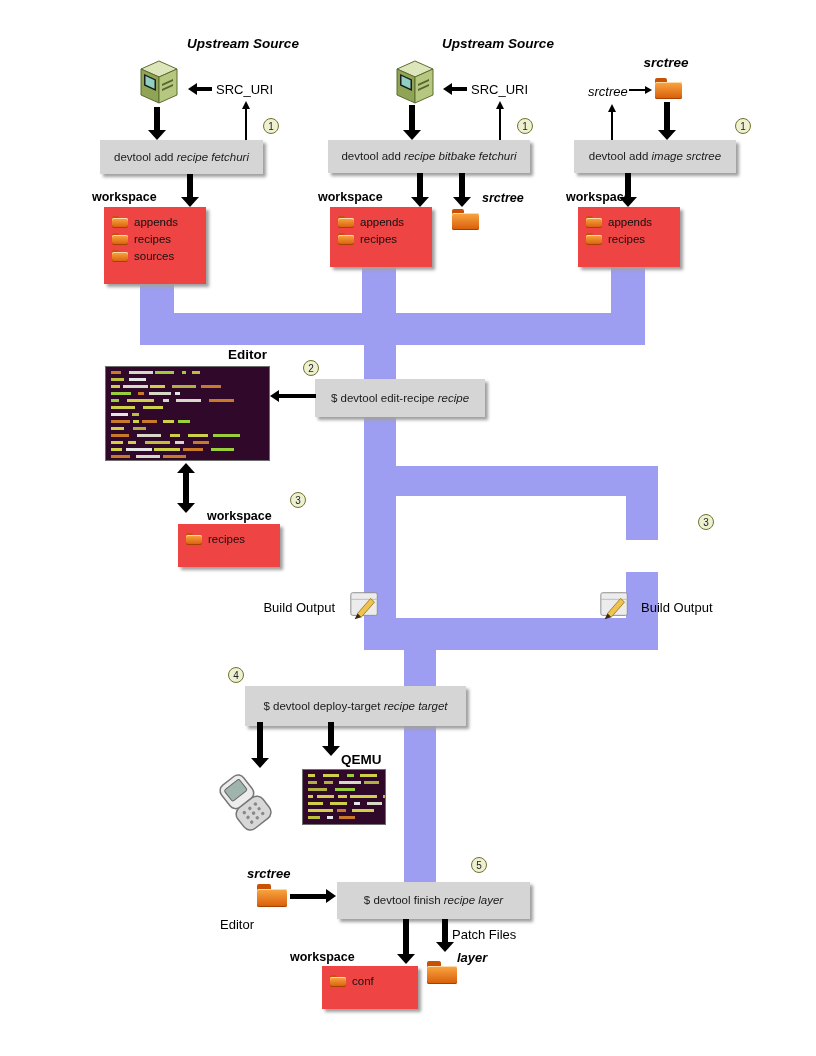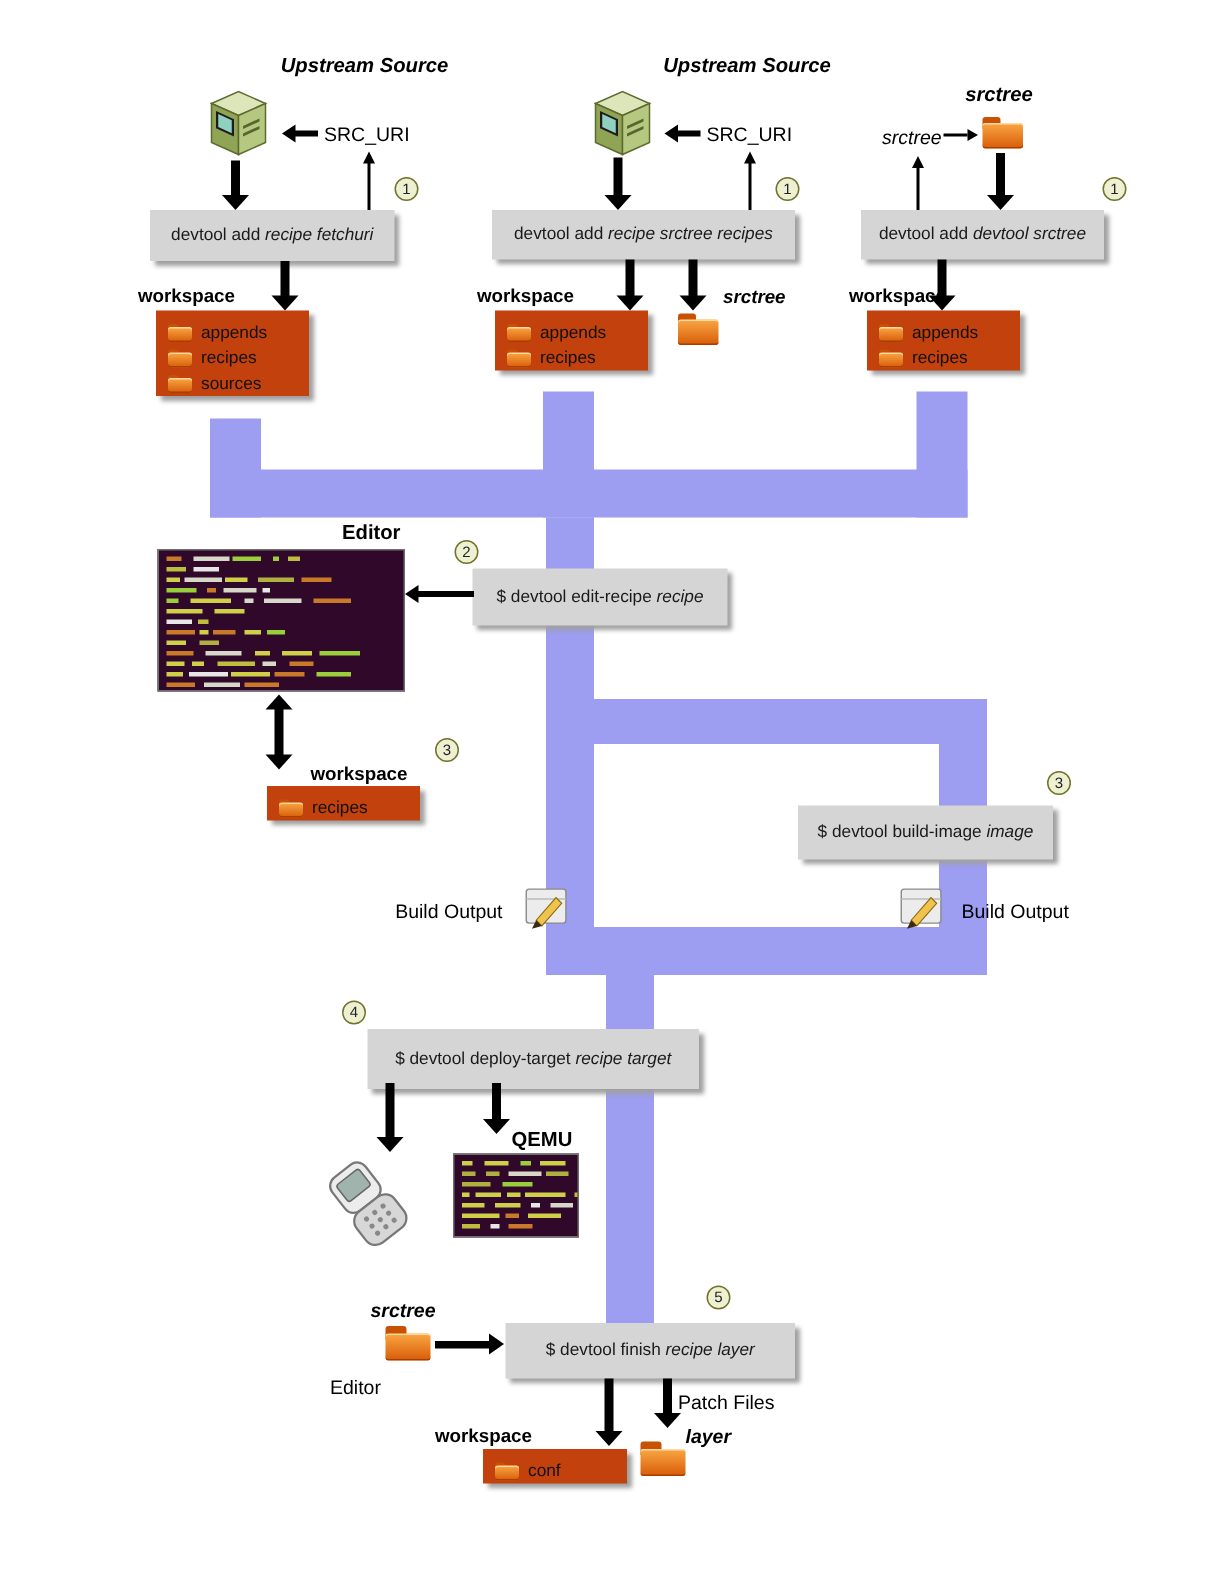--- a/index.html
+++ b/index.html
@@ -3,22 +3,22 @@
 <meta charset="utf-8">
 <style>
   *{margin:0;padding:0;box-sizing:border-box}
   body{background:#fff}
   .canvas{position:relative;width:816px;height:1056px;margin:0 auto;background:#fff;
           font-family:"Liberation Sans",sans-serif;overflow:hidden}
   .pipe{position:absolute;background:#9d9df2;z-index:0}
   .cmdbox{position:absolute;z-index:2;background:#d5d5d5;box-shadow:3px 3px 3px #a0a0a0;
           display:flex;flex-direction:column;align-items:center;justify-content:center;
           font-size:11.5px;color:#1a1a1a;text-align:center;line-height:15px}
-  .wsbox{position:absolute;z-index:2;background:#c2410c;box-shadow:3px 3px 3px #a0a0a0;
-         padding:6px 8px 0 8px}
+  .wsbox{position:absolute;z-index:2;background:#ef4444;box-shadow:3px 3px 3px #a0a0a0;
+         padding:6px 8px 20px 8px}
   .wsitem{display:flex;align-items:center;gap:6px;font-size:11.5px;color:#111;padding:2.5px 0;white-space:nowrap}
   .wslabel{position:absolute;z-index:2;font-weight:bold;font-size:12.5px;color:#000}
   .title{position:absolute;z-index:2;font-weight:bold;font-size:13.5px;color:#000;white-space:nowrap}
   .ital{font-style:italic}
   .label{position:absolute;z-index:2;font-size:13px;color:#000;white-space:nowrap}
   .badge{position:absolute;z-index:4;width:16px;height:16px;border-radius:50%;
          border:1.5px solid #72722c;background:#eef0d2;color:#222;font-size:10px;
          display:flex;align-items:center;justify-content:center}
   
   .folder{position:relative;display:inline-block;flex:none}
@@ -149,21 +149,21 @@
   <div class="arr a-upthin" style="left:494px;top:101px;height:39px">
       <i class="sh"></i>
       <i class="hd"></i>
     </div>
   <div class="arr a-down" style="left:401px;top:105px;height:35px">
       <i class="sh"></i>
       <i class="hd"></i>
     </div>
   <div class="badge" style="left:517px;top:118px">1</div>
   <div class="cmdbox" style="left:328px;top:140px;width:202px;height:33px">
-    <div><span>devtool add </span><span class="ital">recipe srctree recipes</span></div>
+    <div><span>devtool add </span><span class="ital">recipe bitbake fetchuri</span></div>
   </div>
   <div class="arr a-down" style="left:409px;top:173px;height:34px">
       <i class="sh"></i>
       <i class="hd"></i>
     </div>
   <div class="arr a-down" style="left:451px;top:173px;height:34px">
       <i class="sh"></i>
       <i class="hd"></i>
     </div>
   <div class="wslabel" style="left:318px;top:190px">workspace</div>
@@ -190,21 +190,21 @@
   <div class="arr a-upthin" style="left:606px;top:104px;height:36px">
       <i class="sh"></i>
       <i class="hd"></i>
     </div>
   <div class="arr a-down" style="left:656px;top:102px;height:38px">
       <i class="sh"></i>
       <i class="hd"></i>
     </div>
   <div class="badge" style="left:735px;top:118px">1</div>
   <div class="cmdbox" style="left:574px;top:140px;width:162px;height:33px">
-    <div><span>devtool add </span><span class="ital">devtool srctree</span></div>
+    <div><span>devtool add </span><span class="ital">image srctree</span></div>
   </div>
   <div class="arr a-down" style="left:617px;top:173px;height:34px">
       <i class="sh"></i>
       <i class="hd"></i>
     </div>
   <div class="wslabel" style="left:566px;top:190px">workspace</div>
   <div class="wsbox" style="left:578px;top:207px;width:102px">
     <div class="wsitem">
         <span class="folder f-sm"></span>
         <span>appends</span>
@@ -310,23 +310,20 @@
   <div class="wslabel" style="left:207px;top:509px">workspace</div>
   <div class="wsbox" style="left:178px;top:524px;width:102px">
     <div class="wsitem">
         <span class="folder f-sm"></span>
         <span>recipes</span>
       </div>
   </div>
 
   <div class="badge" style="left:290px;top:492px">3</div>
   <div class="badge" style="left:698px;top:514px">3</div>
-  <div class="cmdbox" style="left:532px;top:537px;width:170px;height:36px">
-    <div><span>$ devtool build-image </span><span class="ital">image</span></div>
-  </div>
 
   <div class="label" style="left:255px;top:600px;width:80px;text-align:right">Build Output</div>
   <div class="icon" style="left:348px;top:588px">
     <svg width="34" height="34" viewBox="0 0 36 36">
       <rect x="3" y="5" width="28" height="24" rx="2" fill="#ececec" stroke="#8a8a8a"></rect>
       <line x1="3" y1="12" x2="31" y2="12" stroke="#bbb"></line>
       <polygon points="10,27 24,11 28,15 14,31" fill="#f0c24e" stroke="#8a6a10" stroke-width="0.8"></polygon>
       <polygon points="10,27 14,31 7,33" fill="#3a2a10"></polygon>
     </svg>
   </div>

